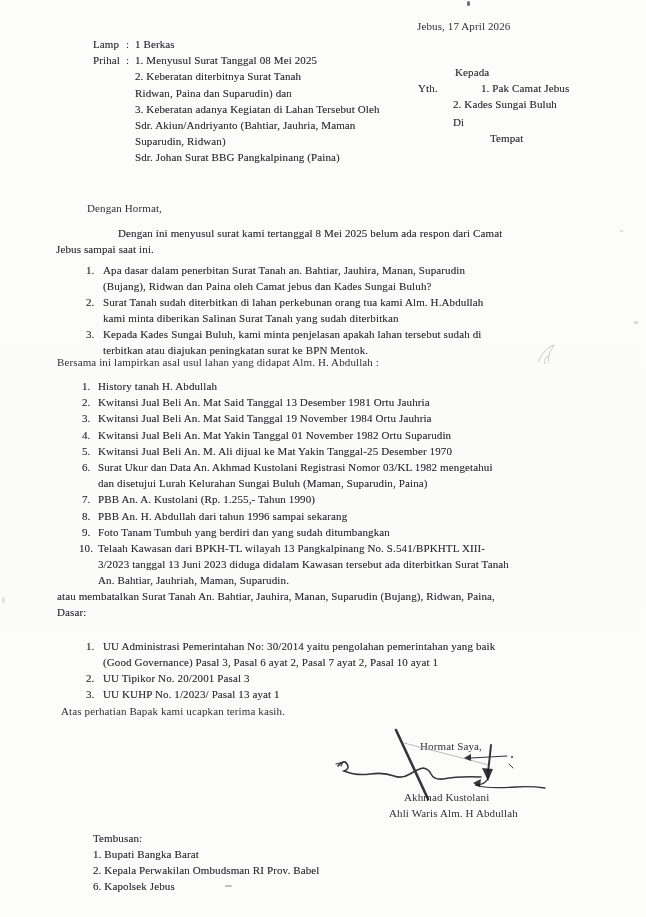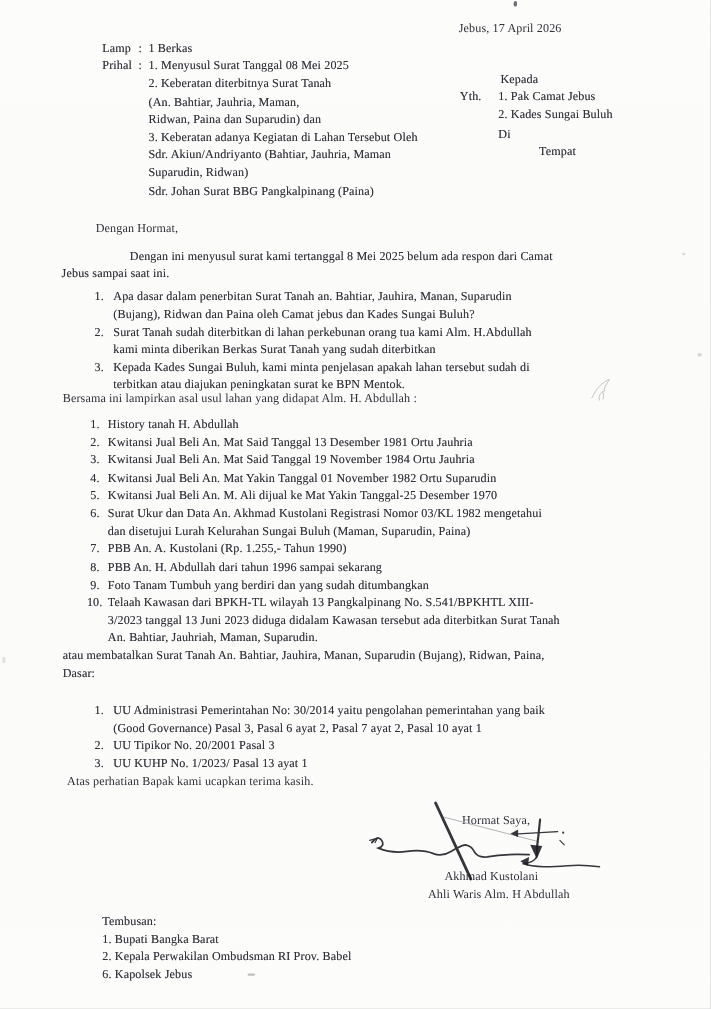--- a/index.html
+++ b/index.html
@@ -17,21 +17,21 @@
   .blk{position:absolute;}
   .line{display:block;white-space:nowrap;line-height:16.2px;height:16.2px;
         text-shadow:0 0 .55px rgba(45,45,56,.45);}
   .lh16 .line{line-height:16px;height:16px;}
   
   .meta-row{display:flex;white-space:nowrap;}
   .meta-label{width:33px;flex:none;}
   .meta-colon{width:9px;flex:none;}
   .meta-cont{padding-left:42px;}
   
-  .yth-row{display:flex;}
+  .yth-row{display:flex;gap:28px;}
   .yth{width:35px;flex:none;}
   .ind35{padding-left:35px;}
   .ind72{padding-left:72px;}
   .kepada{padding-left:37px;}
   
   .item{display:flex;}
   .num{width:17px;flex:none;}
   .numw{width:16px;flex:none;}
   .cont{padding-left:17px;}
   .contb{padding-left:16px;}
@@ -52,21 +52,20 @@
       <span class="meta-label">Lamp</span>
       <span class="meta-colon">:</span>
       <span>1 Berkas</span>
     </div>
     <div class="line meta-row">
       <span class="meta-label">Prihal</span>
       <span class="meta-colon">:</span>
       <span>1. Menyusul Surat Tanggal 08 Mei 2025</span>
     </div>
     <div class="line meta-cont">2. Keberatan diterbitnya Surat Tanah</div>
-    <div class="line meta-cont">(An. Bahtiar, Jauhria, Maman,</div>
     <div class="line meta-cont">Ridwan, Paina dan Suparudin) dan</div>
     <div class="line meta-cont">3. Keberatan adanya Kegiatan di Lahan Tersebut Oleh</div>
     <div class="line meta-cont">Sdr. Akiun/Andriyanto (Bahtiar, Jauhria, Maman</div>
     <div class="line meta-cont">Suparudin, Ridwan)</div>
     <div class="line meta-cont">Sdr. Johan Surat BBG Pangkalpinang (Paina)</div>
   </div>
 
   <div class="blk" style="top:64px;left:418px;">
     <div class="line kepada">Kepada</div>
     <div class="line yth-row">
@@ -88,21 +87,21 @@
   <div class="blk lh16" style="top:262px;left:86px;">
     <div class="line item">
       <span class="num">1.</span>
       <span>Apa dasar dalam penerbitan Surat Tanah an. Bahtiar, Jauhira, Manan, Suparudin</span>
     </div>
     <div class="line cont">(Bujang), Ridwan dan Paina oleh Camat jebus dan Kades Sungai Buluh?</div>
     <div class="line item">
       <span class="num">2.</span>
       <span>Surat Tanah sudah diterbitkan di lahan perkebunan orang tua kami Alm. H.Abdullah</span>
     </div>
-    <div class="line cont">kami minta diberikan Berkas Surat Tanah yang sudah diterbitkan</div>
+    <div class="line cont">kami minta diberikan Salinan Surat Tanah yang sudah diterbitkan</div>
     <div class="line item">
       <span class="num">3.</span>
       <span>Kepada Kades Sungai Buluh, kami minta penjelasan apakah lahan tersebut sudah di</span>
     </div>
     <div class="line cont">terbitkan atau diajukan peningkatan surat ke BPN Mentok.</div>
   </div>
 
   <div class="blk" style="top:356px;left:57px;">Bersama ini lampirkan asal usul lahan yang didapat Alm. H. Abdullah :</div>
 
   <div class="blk" style="top:378px;left:82px;">

